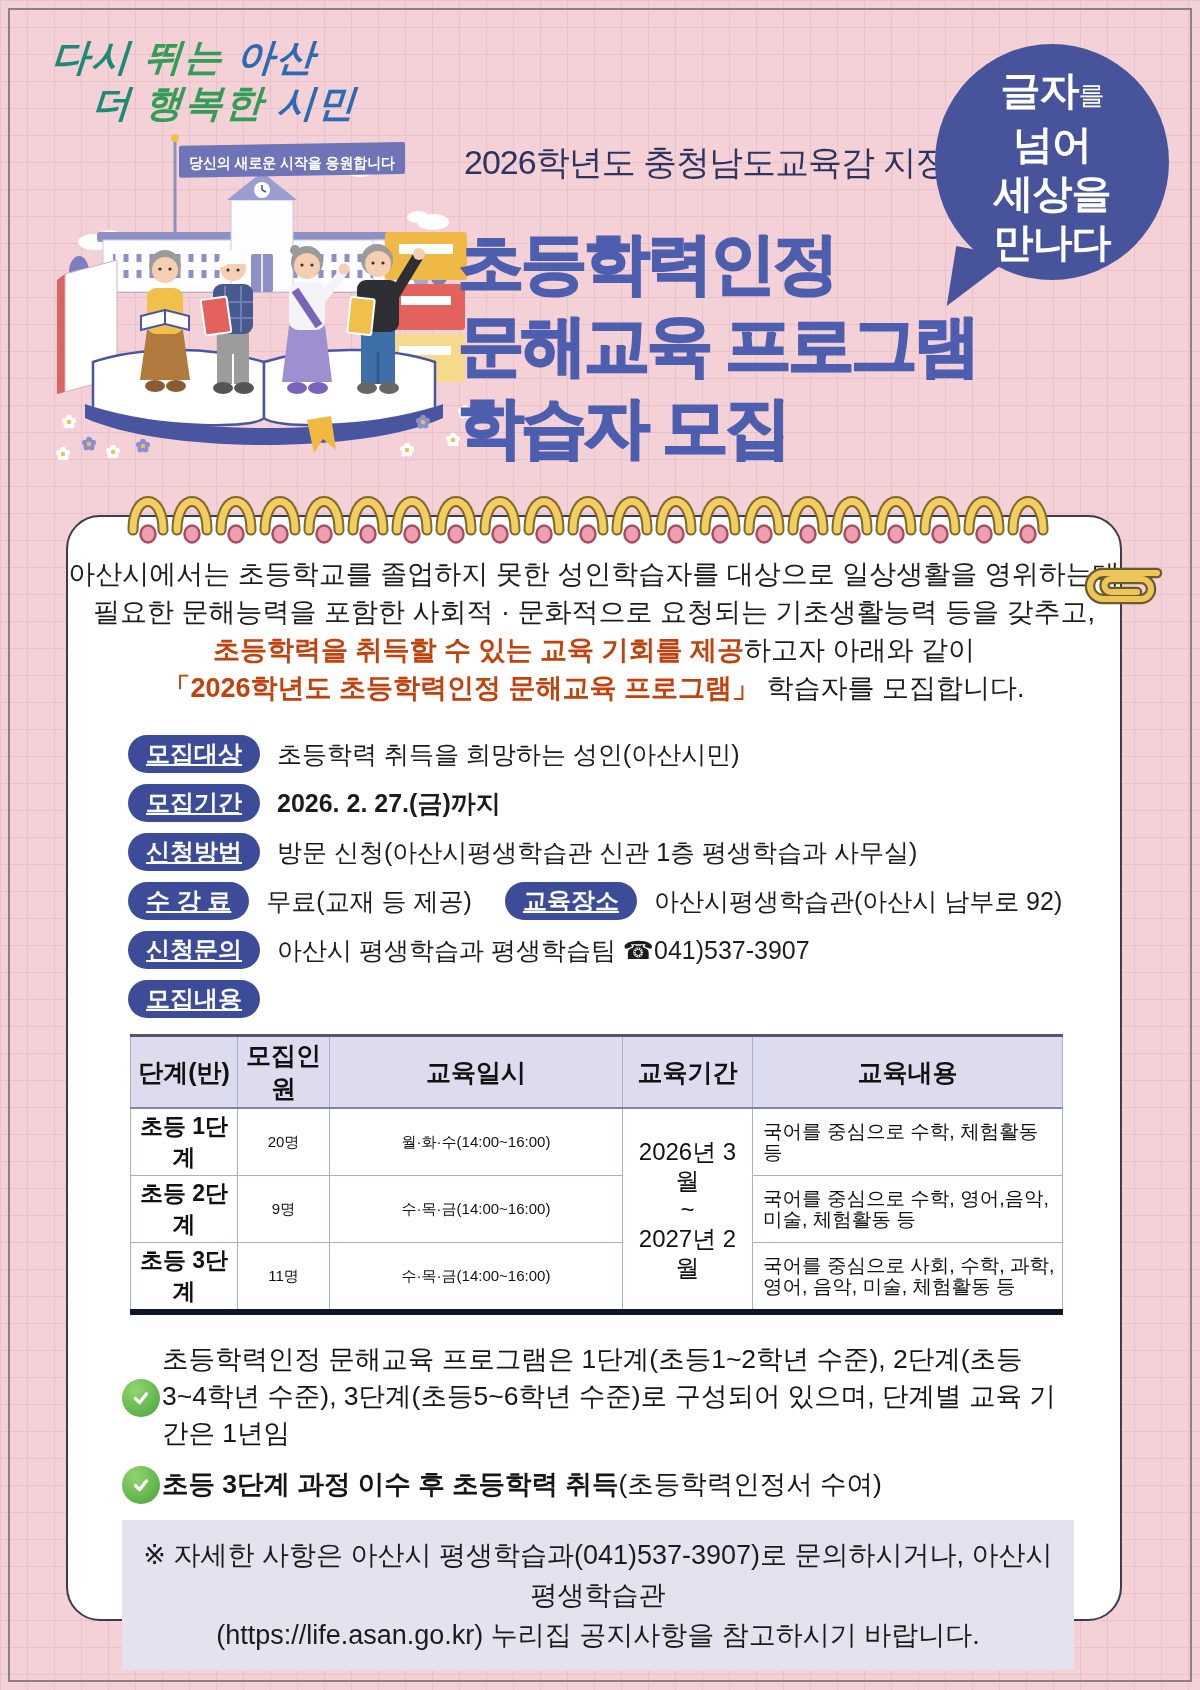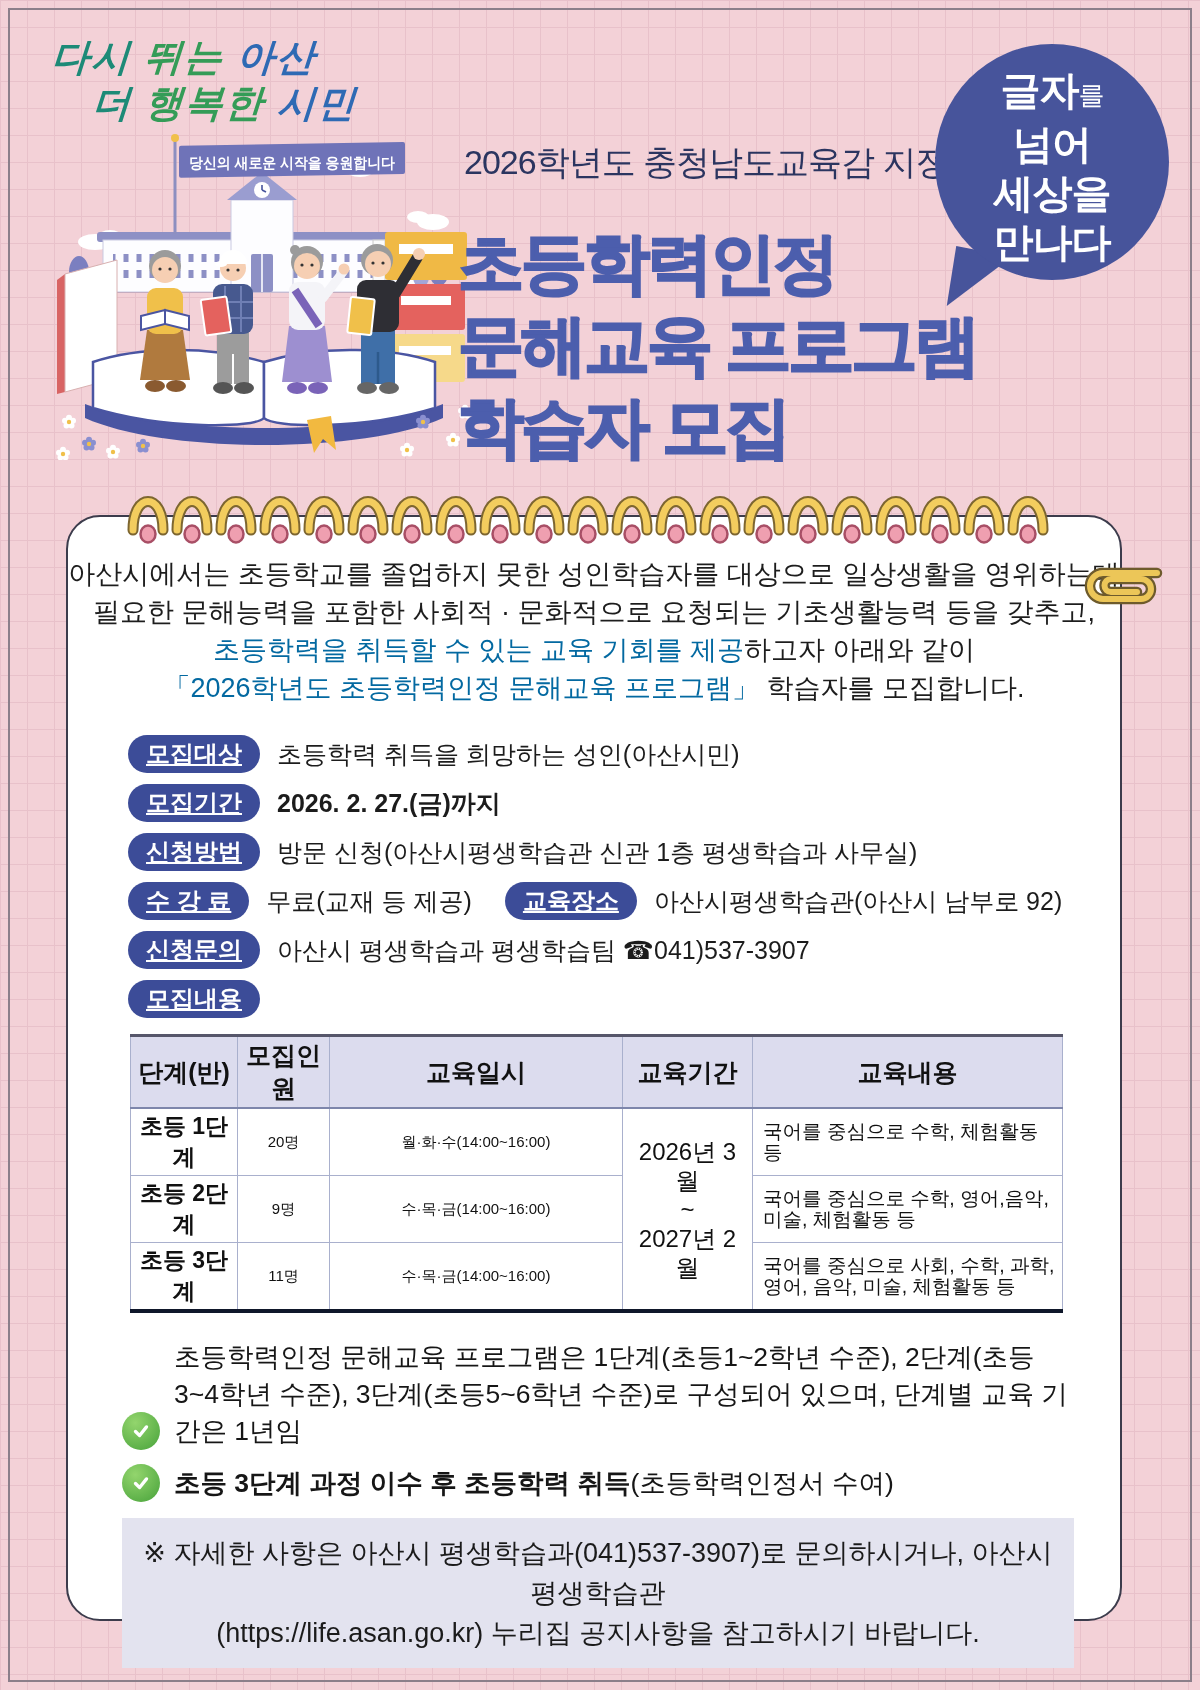--- a/index.html
+++ b/index.html
@@ -29,42 +29,42 @@
   .bubble-tail{position:absolute;left:944px;top:246px;width:68px;height:60px;background:#47549b;
     clip-path:polygon(4% 100%,18% 0,100% 18%);z-index:4;}
 
   
   .card{position:absolute;left:66px;top:515px;width:1056px;height:1106px;background:#fff;
     border:2.5px solid #3c3c4c;border-radius:34px;box-sizing:border-box;z-index:10;}
   .spiral{position:absolute;left:58px;top:-33px;}
   .paperclip{position:absolute;right:-47px;top:34px;}
 
   .intro{margin-top:38px;text-align:center;font-size:27px;line-height:38px;color:#1d1d1d;font-weight:500;}
-  .hl{color:#0369a1;font-weight:400;}
+  .hl{color:#c2410c;font-weight:700;}
 
   .irows{margin-top:28px;}
   .irow{display:flex;align-items:center;gap:17px;margin:0 0 11px 60px;}
   .pill{display:inline-flex;justify-content:center;align-items:center;background:#3c4c98;color:#fff;
     font-size:24px;font-weight:700;padding:6px 18px;border-radius:22px;min-width:92px;box-sizing:border-box;height:38px;text-decoration:underline;}
   .ival{font-size:25px;color:#1c1c1c;}
   .ival.b{font-weight:700;}
   .pill2{margin-left:16px;}
 
   .ptable{border-collapse:collapse;table-layout:fixed;width:932px;margin:16px 0 0 62px;
-    border-top:3px solid #56566a;border-bottom:4px solid #0f172a;}
+    border-top:3px solid #56566a;border-bottom:6px solid #0f172a;}
   .ptable th,.ptable td{border:1.4px solid #a9b0cd;padding:2px 6px;text-align:center;color:#111;}
   .ptable thead th{background:#dcdcee;font-size:25px;font-weight:700;height:44px;border-bottom:2px solid #7e86ab;}
   .ptable tbody tr{height:44px;}
   .ptable td{font-size:15px;}
   .ptable td.stage{font-weight:800;font-size:23px;}
   .ptable td.content{font-size:19.5px;text-align:left;padding-left:10px;line-height:21.5px;}
   .ptable td.period{font-size:24px;line-height:29px;}
 
   .notes{margin-top:26px;}
-  .note{display:flex;align-items:flex-end;gap:14px;margin:0 0 12px 54px;}
+  .note{display:flex;align-items:center;gap:2px;margin:0 0 12px 54px;}
   .check{flex:0 0 38px;width:38px;height:38px;border-radius:50%;margin-top:2px;
     background:radial-gradient(circle at 35% 28%,#93d56d,#47a23a);display:flex;align-items:center;justify-content:center;}
   .note .ntext{font-size:26.5px;line-height:37px;color:#161616;max-width:905px;font-weight:500;}
   .note .nbold{font-weight:800;}
 
   .notice{margin:16px 0 0 54px;width:952px;box-sizing:border-box;background:#e3e3ef;
     text-align:center;font-size:27px;line-height:40px;color:#1b1b1b;padding:15px 8px;font-weight:500;}
 
   svg text{font-family:"Liberation Sans","DejaVu Sans",sans-serif;}
 </style>

